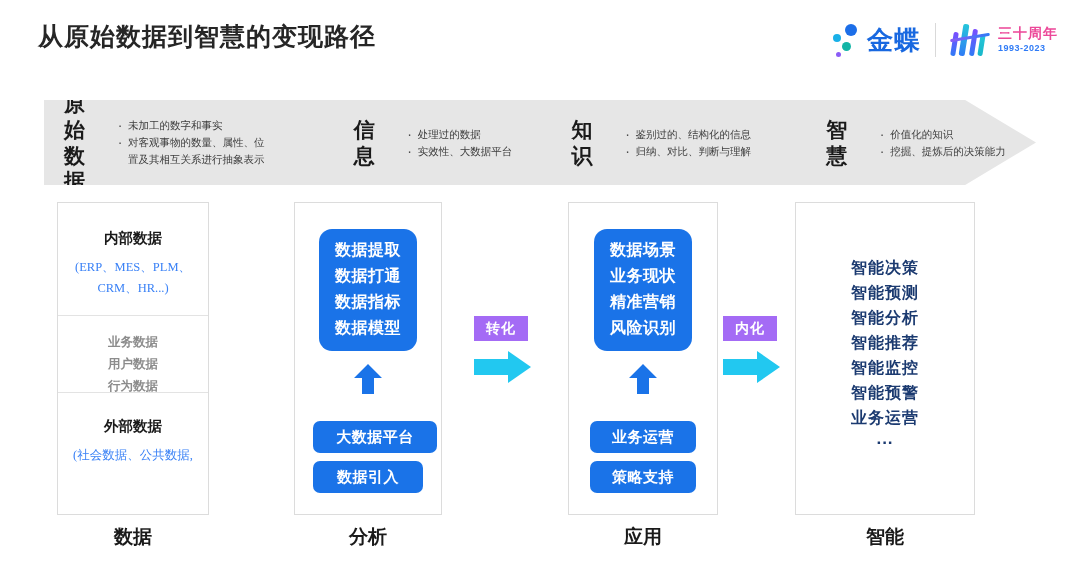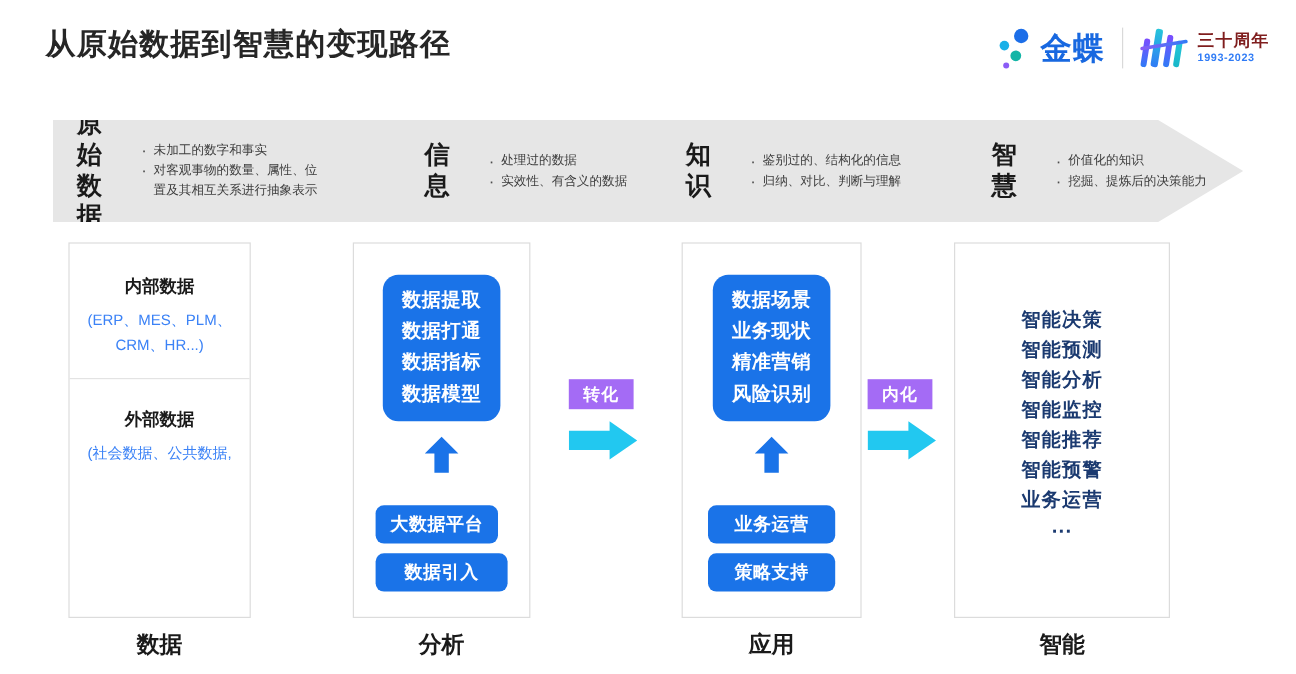--- a/index.html
+++ b/index.html
@@ -32,21 +32,21 @@
   .anniv { display:flex; align-items:center; }
   .anniv-mark { position:relative; width:40px; height:36px; margin-right:8px; }
   .anniv-mark .bar { position:absolute; bottom:2px; border-radius:2px; }
   .anniv-mark .b1 { left:2px;  width:5px; height:24px; background:linear-gradient(#7c4dff,#2f7bf6); transform:rotate(9deg); }
   .anniv-mark .b2 { left:11px; width:6px; height:32px; background:linear-gradient(#26c6da,#2f7bf6); transform:rotate(9deg); }
   .anniv-mark .b3 { left:21px; width:5px; height:27px; background:linear-gradient(#7c4dff,#2f7bf6); transform:rotate(9deg); }
   .anniv-mark .b4 { left:29px; width:5px; height:22px; background:linear-gradient(#26c6da,#18b7c9); transform:rotate(9deg); }
   .anniv-mark .slash { position:absolute; left:0; top:14px; width:40px; height:3px;
     background:linear-gradient(90deg,#8b5cf6,#2f7bf6); border-radius:2px; transform:rotate(-9deg); }
   .anniv-text { line-height: 1.1; }
-  .anniv-title { font-size:14px; font-weight:bold; color:#7f1d1d; letter-spacing:1px;text-align:center; }
+  .anniv-title { font-size:14px; font-weight:bold; color:#ec4899; letter-spacing:1px;text-align:center; }
   .anniv-years { font-size:9px; font-weight:bold; color:#2f7bf6; letter-spacing:0.5px; margin-top:2px; }
 
   
   .band {
     position:absolute; left:44px; top:100px; width:992px; height:85px;
     background:#e6e6e6;
     clip-path: polygon(0 0, 90.3% 0, 90.3% -18%, 100% 50%, 90.3% 118%, 90.3% 100%, 0 100%);
     display:flex; align-items:center;
   }
   .band-seg { display:flex; align-items:center; }
@@ -63,21 +63,21 @@
   .seg1 { margin-left:20px; width:290px; }
   .seg2 { margin-left:0px;  width:200px; }
   .seg3 { margin-left:18px; width:245px; }
   .seg4 { margin-left:10px; width:210px; }
 
   
   .card {
     position:absolute; top:202px; height:313px;
     background:#ffffff; border:1px solid #dcdcdc;
   }
-  .card.c1 { left:57px;  width:152px; }
+  .card.c1 { left:57px;  width:152px;font-family:Liberation Serif, serif; }
   .card.c2 { left:294px; width:148px; }
   .card.c3 { left:568px; width:150px; }
   .card.c4 { left:795px; width:180px; }
 
   .col-label {
     position:absolute; top:524px; font-size:19px; font-weight:bold; color:#1a1a1a; text-align:center;
   }
   .col-label.l1 { left:57px;  width:152px; }
   .col-label.l2 { left:294px; width:148px; }
   .col-label.l3 { left:568px; width:150px; }
@@ -104,21 +104,21 @@
   .upArrow { position:absolute; width:34px; height:34px; }
   .upArrow svg { display:block; }
   .upArrow.u2 { left:351px; top:362px; }
   .upArrow.u3 { left:626px; top:362px; }
 
   .pill {
     position:absolute; border-radius:7px; background:#1a73e8; color:#fff;
     font-size:15px; font-weight:bold; display:flex; align-items:center; justify-content:center;
     letter-spacing:0.5px;
   }
-  .pill.p2a { left:313px; top:421px; width:102px; height:32px; }
+  .pill.p2a { left:313px; top:421px; width:124px; height:32px; }
   .pill.p2b { left:313px; top:461px; width:110px; height:32px; }
   .pill.p3a { left:590px; top:421px; width:106px; height:32px; }
   .pill.p3b { left:590px; top:461px; width:106px; height:32px;text-align:center; }
 
   
   .c4-list { position:absolute; left:795px; top:255px; width:180px; text-align:center; }
   .c4-list .it {
     font-size:16px; font-weight:bold; color:#1b3a70; line-height:25px; letter-spacing:1px;
   }
   .c4-list .dots { font-size:17px; font-weight:bold; color:#1b3a70; line-height:26px; }
@@ -195,21 +195,21 @@
         <div>信</div>
         <div>息</div>
       </div>
       <div class="seg-bullets">
         <div class="blt">
             <span class="bdot">·</span>
             <span class="btxt">处理过的数据</span>
           </div>
         <div class="blt">
             <span class="bdot">·</span>
-            <span class="btxt">实效性、有含义的数据</span>
+            <span class="btxt">实效性、大数据平台</span>
           </div>
       </div>
     </div>
 
     <div class="band-seg seg3">
       <div class="seg-title">
         <div>知</div>
         <div>识</div>
       </div>
       <div class="seg-bullets">
@@ -240,20 +240,25 @@
           </div>
       </div>
     </div>
   </div>
 
   <div class="card c1">
     <div class="sec sec-a">
       <div class="hd">内部数据</div>
       <div class="sub">(ERP、MES、PLM、</div>
       <div class="sub">CRM、HR...)</div>
+    </div>
+    <div class="sec sec-b">
+      <div class="gl">业务数据</div>
+      <div class="gl">用户数据</div>
+      <div class="gl">行为数据</div>
     </div>
     <div class="sec sec-c">
       <div class="hd">外部数据</div>
       <div class="sub">(社会数据、公共数据,</div>
     </div>
   </div>
 
   <div class="card c2"></div>
   <div class="bigbox b2">
     <div>
@@ -286,22 +291,22 @@
       </svg>
   </div>
   <div class="pill p3a">业务运营</div>
   <div class="pill p3b">策略支持</div>
 
   <div class="card c4"></div>
   <div class="c4-list">
     <div class="it">智能决策</div>
     <div class="it">智能预测</div>
     <div class="it">智能分析</div>
+    <div class="it">智能推荐</div>
     <div class="it">智能监控</div>
-    <div class="it">智能推荐</div>
     <div class="it">智能预警</div>
     <div class="it">业务运营</div>
     <div class="dots">···</div>
   </div>
 
   <div class="conn k2">
     <div class="tag">转化</div>
     <div class="arr">
       <svg width="58" height="34" viewBox="0 0 58 34">
           <polygon points="0,9 34,9 34,1 57,17 34,33 34,25 0,25" fill="#22c8f0"></polygon>

